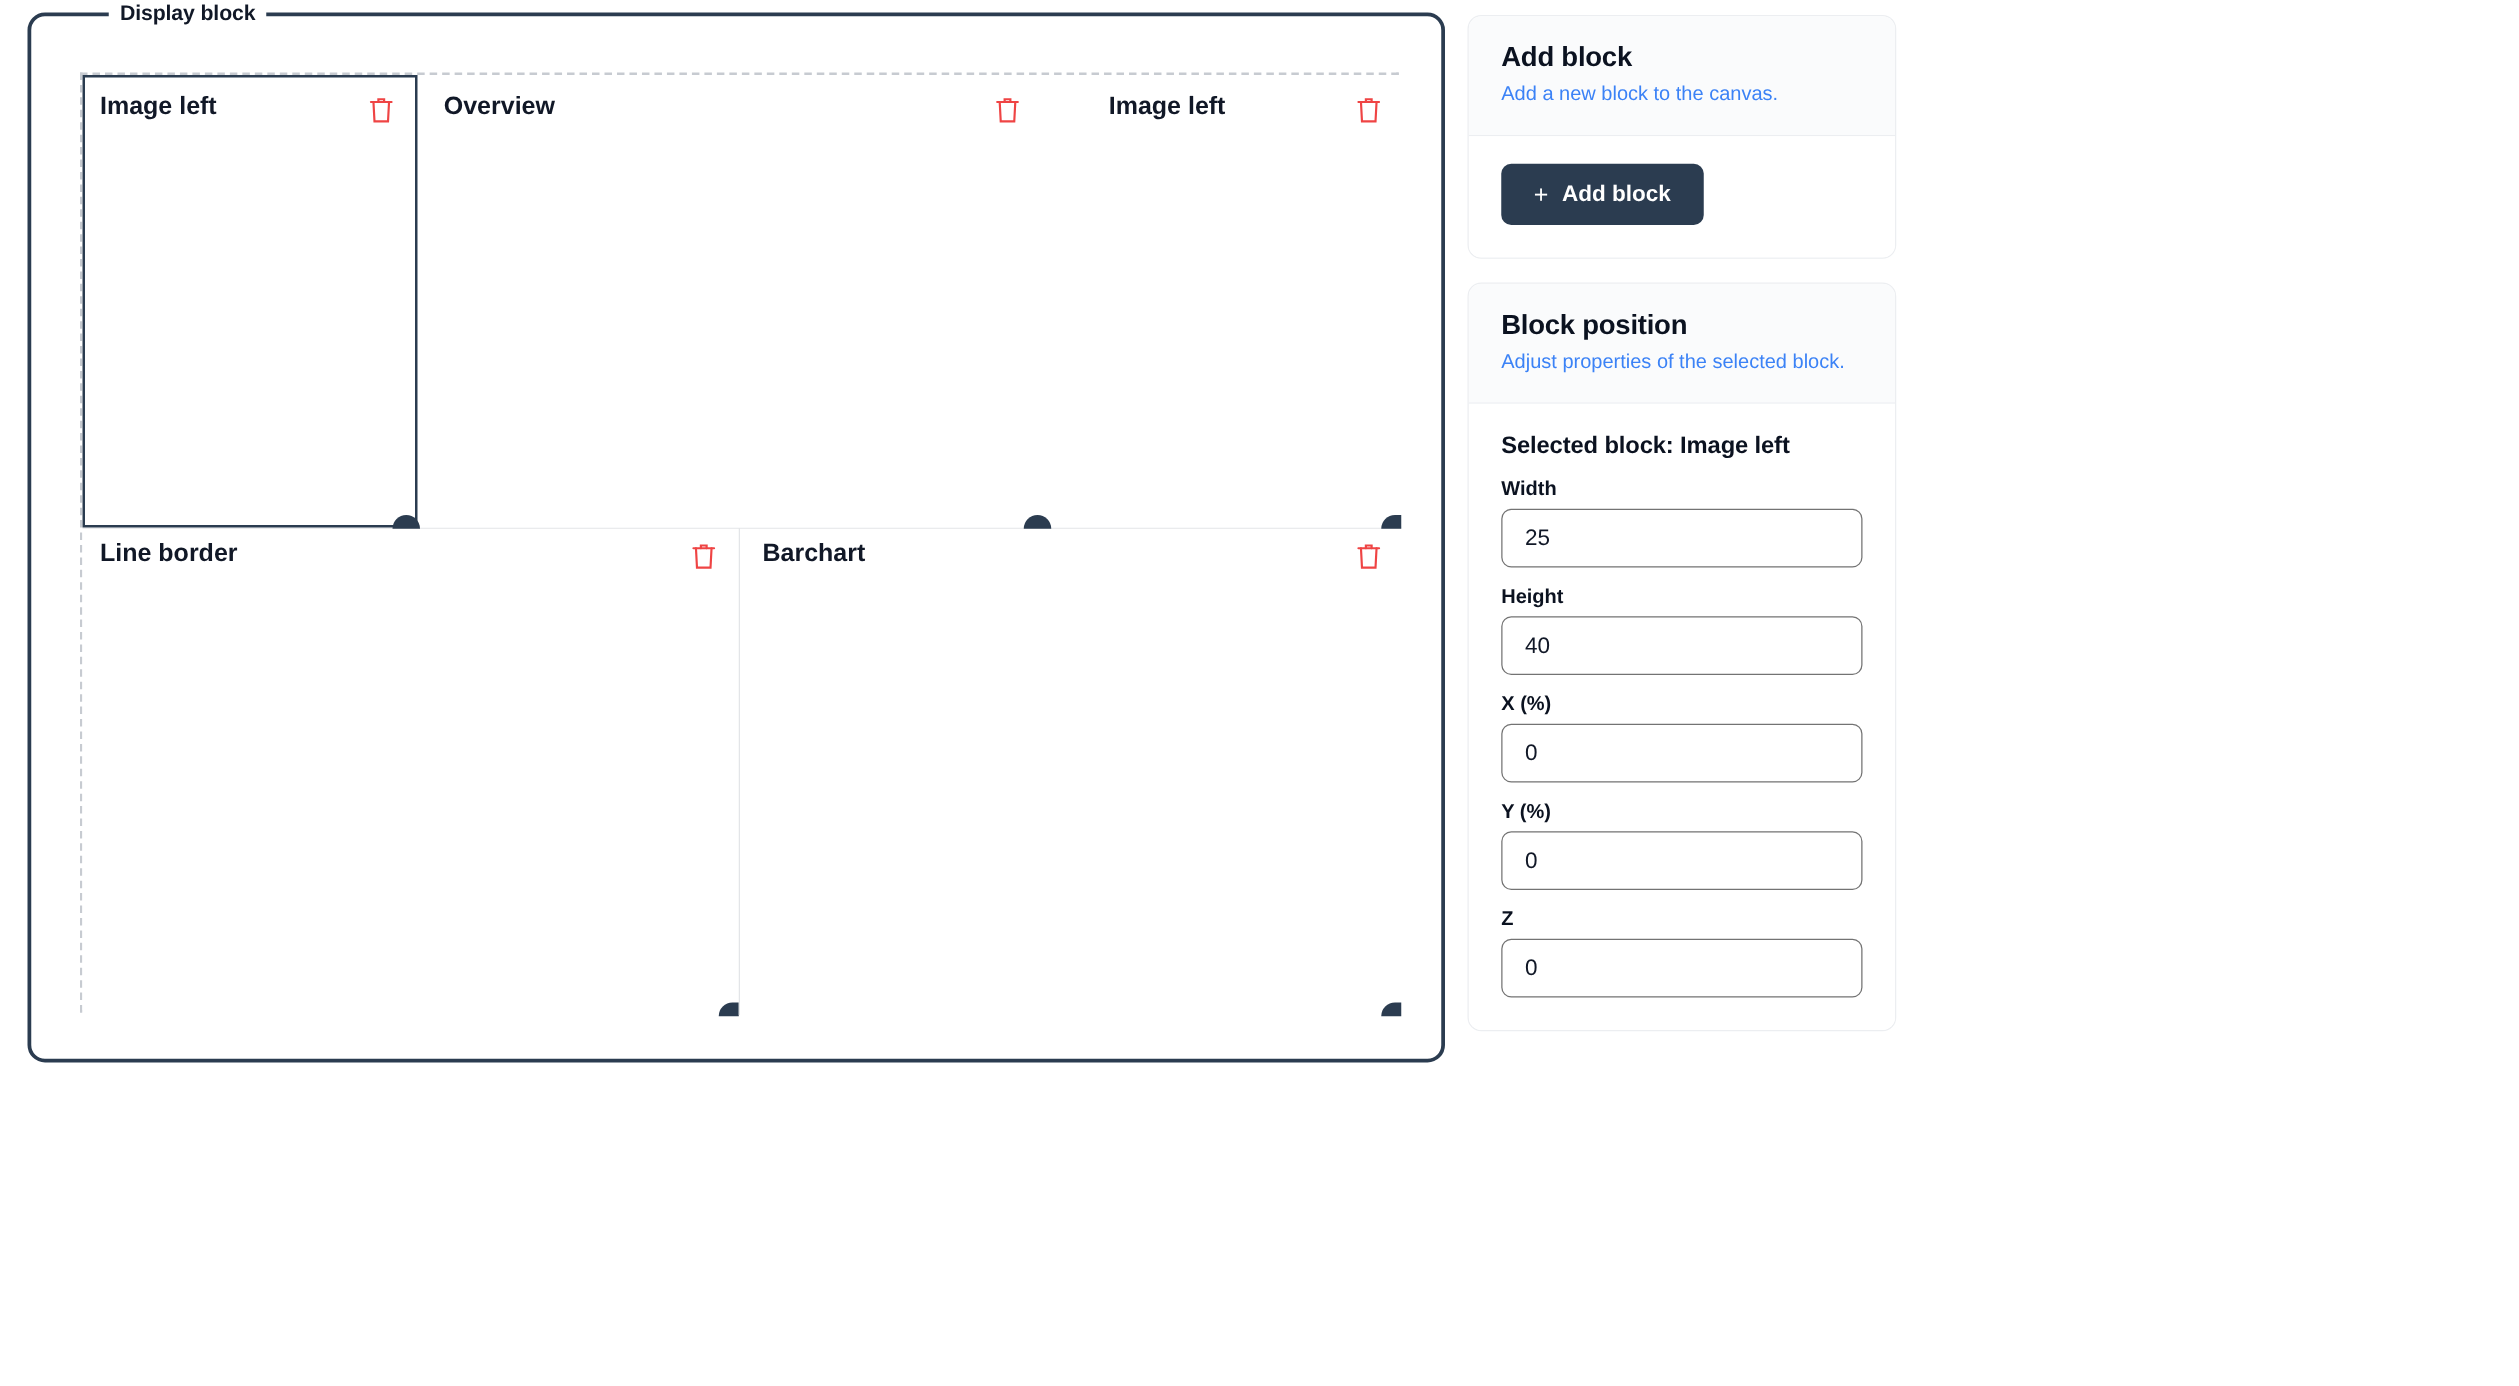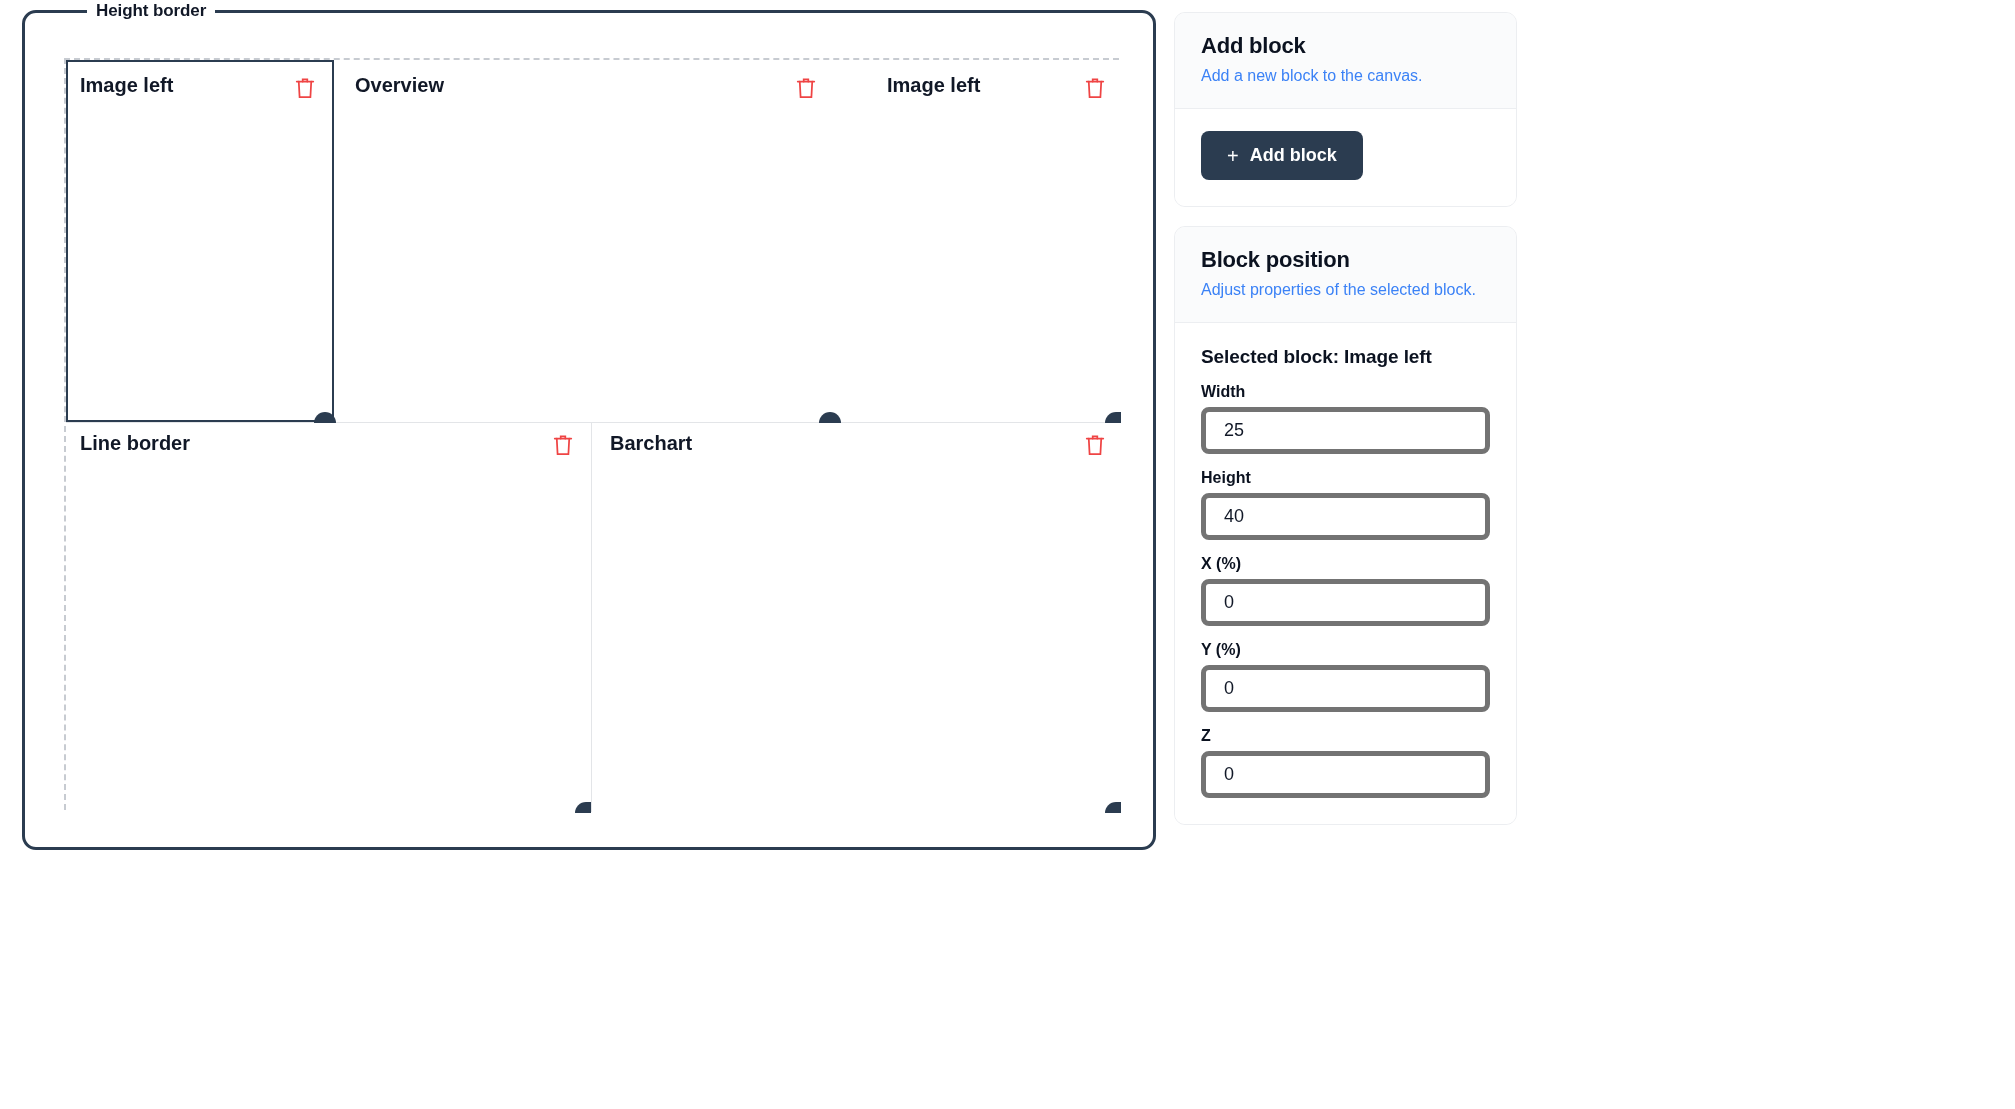--- a/index.html
+++ b/index.html
@@ -215,38 +215,38 @@
     display: block;
     font-size: 16px;
     font-weight: bold;
     color: #0b1220;
     line-height: 19px;
     margin-bottom: 6px;
   }
   .field-input {
     width: 100%;
     height: 47px;
-    border: 5px solid #737373;
+    border: 1px solid #737373;
     border-radius: 8px;
     background: #ffffff;
     font-size: 18px;
     color: #111827;
     font-family: "Liberation Sans", sans-serif;
     padding: 0 18px;
     outline: none;
   }
 </style>
 </head>
 <body>
 
 <div id="app">
 
   <div class="canvas-wrap">
     <div class="display-fieldset">
-      <div class="display-legend">Height border</div>
+      <div class="display-legend">Display block</div>
 
       <div class="blocks-area">
 
         <div class="grid-strip" style="left:265px; top:0px; width:39px; height:372px;"></div>
         <div class="grid-strip" style="left:766px; top:0px; width:39px; height:372px;"></div>
         <div class="grid-strip" style="left:981px; top:0px; width:39px; height:372px;"></div>
 
         <div class="block selected" style="left:0px; top:0px; width:268px; height:362px; z-index:10;">
           <div class="block-inner"></div>
           <div class="block-title">Image left</div>

